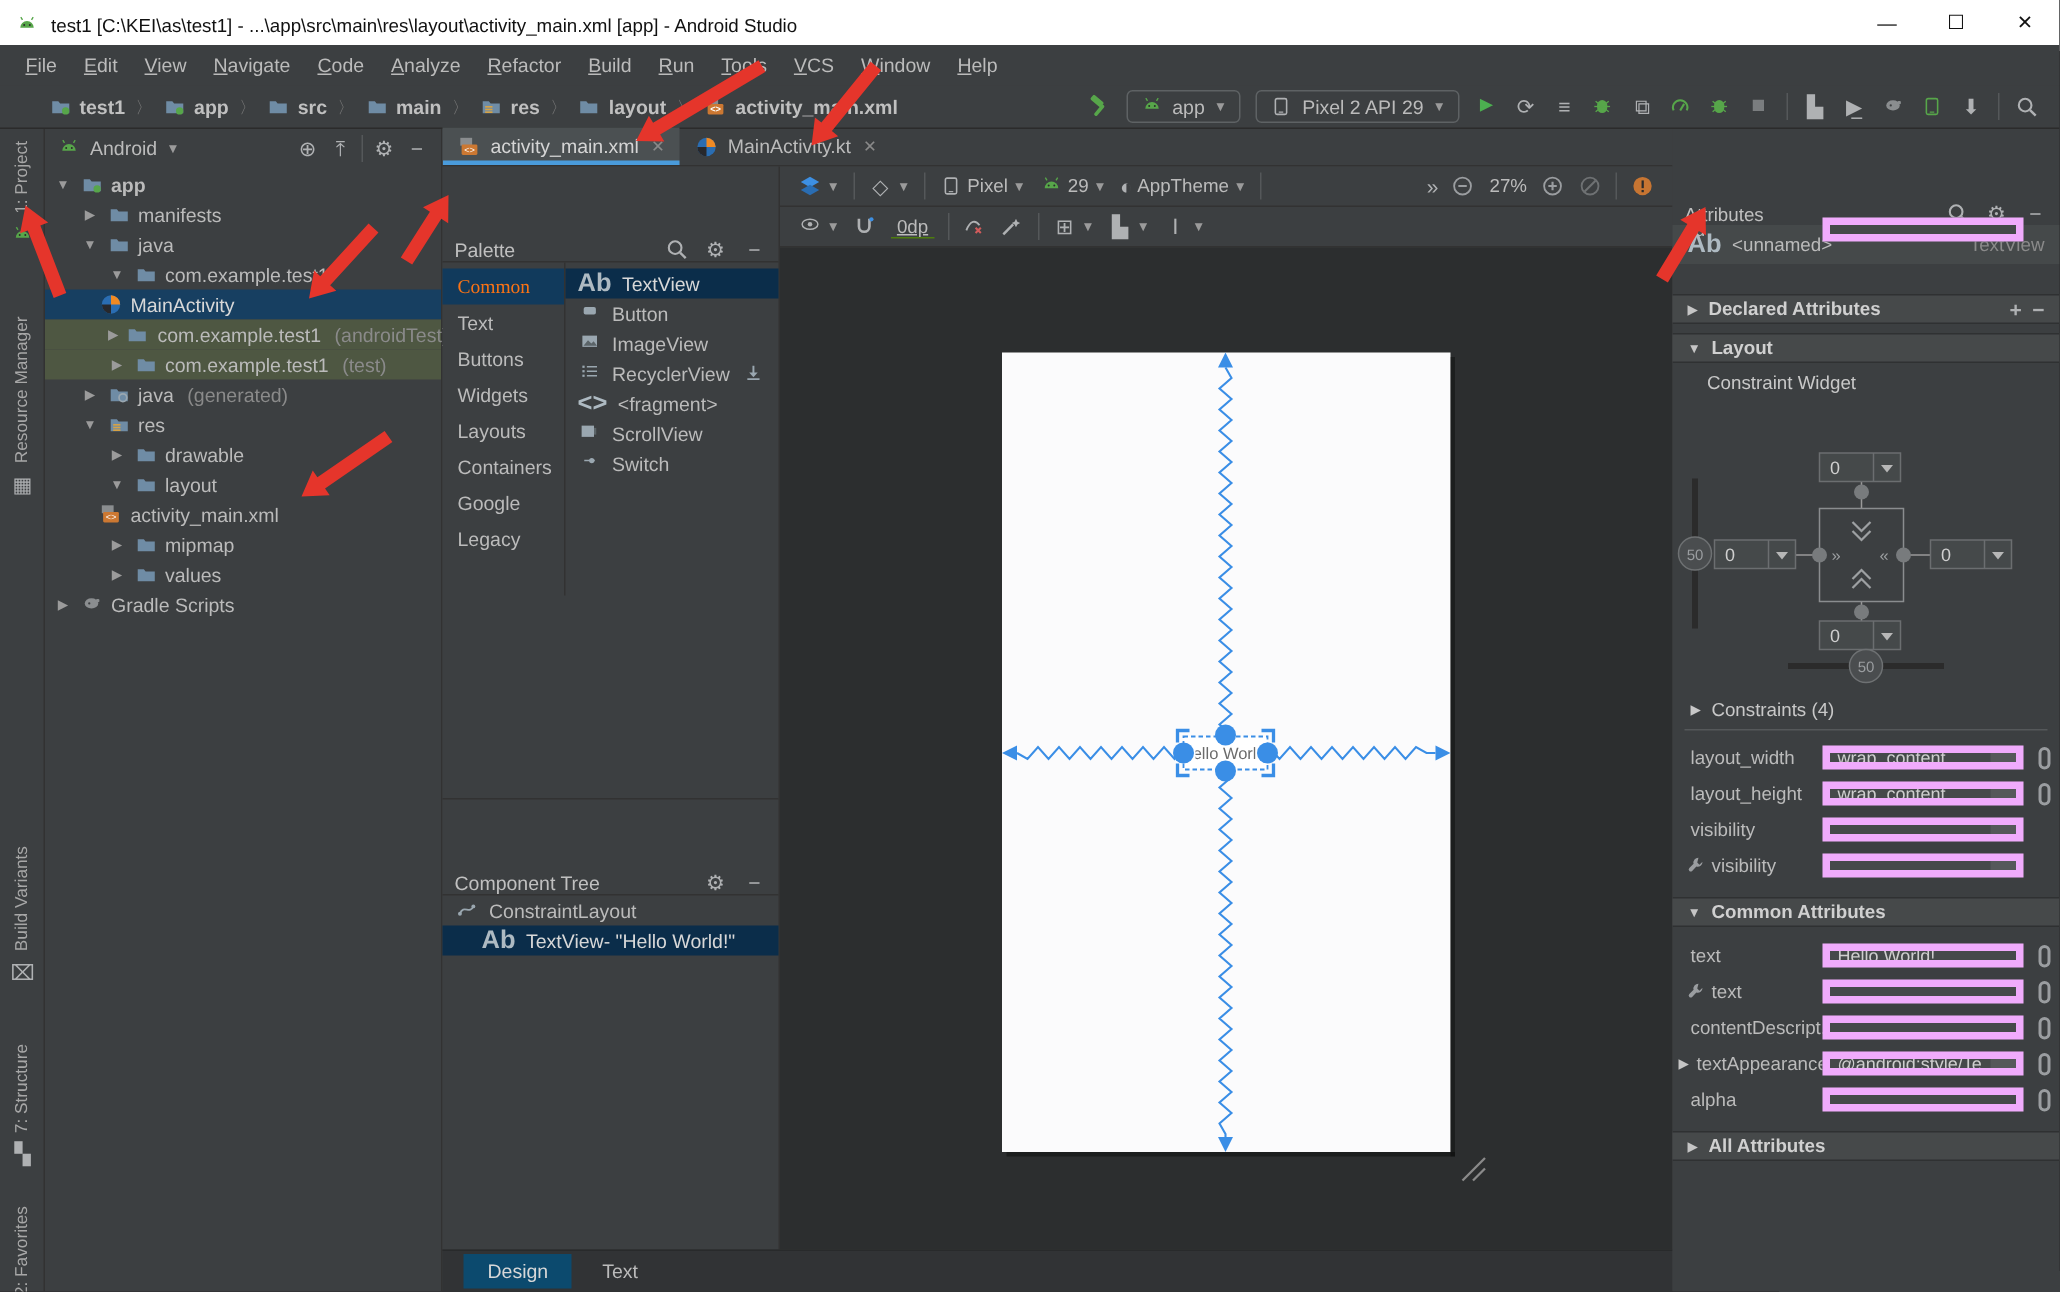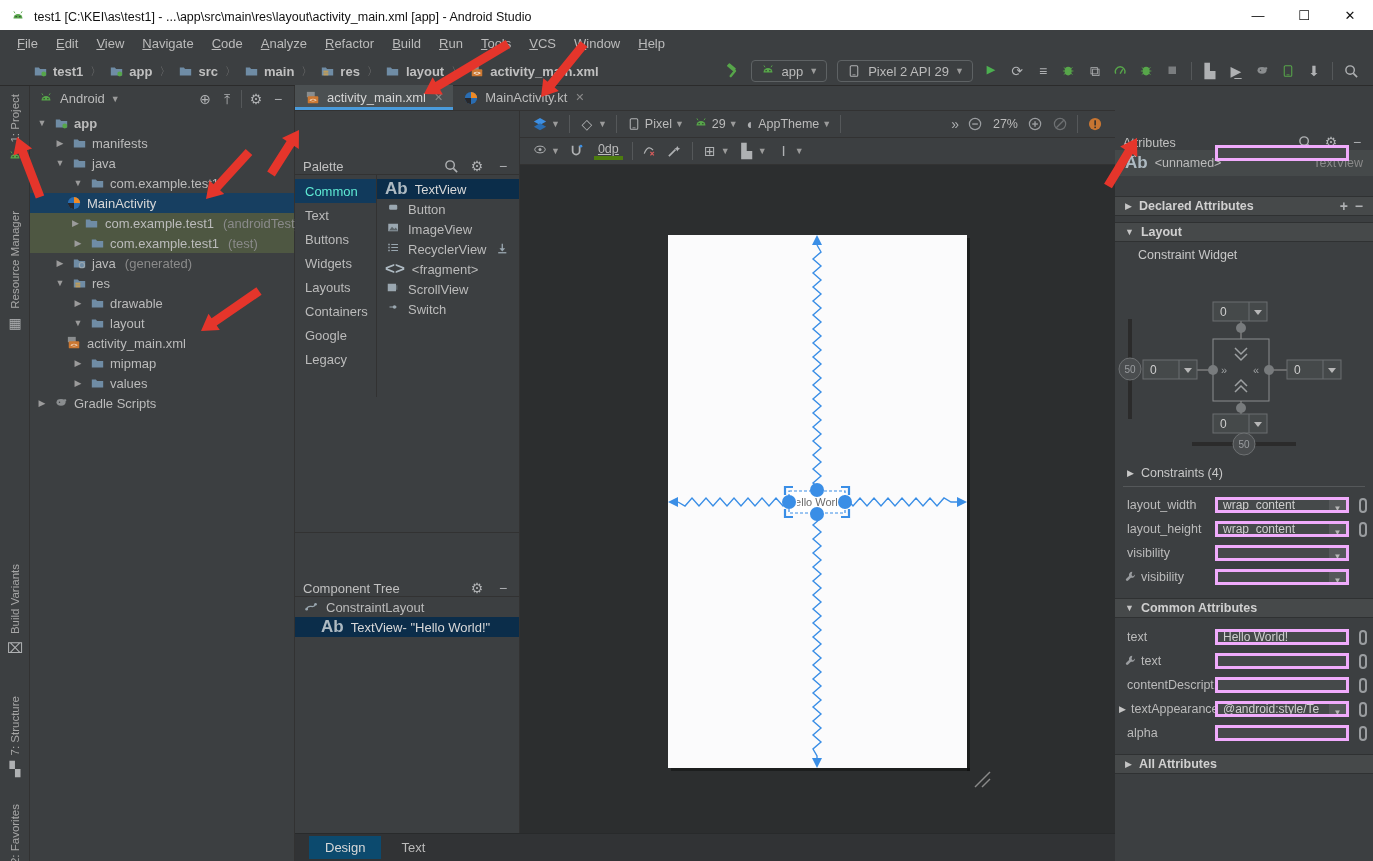--- a/index.html
+++ b/index.html
@@ -64,21 +64,21 @@
 
   
   .sidepanel { position:absolute; left:295px; top:111px; width:225px; height:722px; background:#3c3f41;
     border-right:1px solid #323232; color:#bbbbbb; font-size:13px; }
   .panel-head { height:24px; display:flex; align-items:flex-end; padding:0 8px; border-bottom:1px solid #323232; color:#c0c0c0;margin-top:40px; }
   .panel-head .spacer { flex:1; }
   .panel-head .ic { margin-left:10px; }
   .pal-body { display:flex; height:222px; }
   .pal-cats { width:82px; border-right:1px solid #323232; padding-top:4px; }
   .pal-cat { height:24px; display:flex; align-items:center; padding-left:10px; }
-  .pal-cat.sel { background:#113a5c; color:#5eead4; }
+  .pal-cat.sel { background:#113a5c; color:#f97316;font-family:Liberation Serif, serif; }
   .pal-items { flex:1; padding-top:4px; }
   .pal-item { height:20px; display:flex; align-items:center; gap:7px; padding-left:8px; }
   .pal-item.sel { background:#0b2d4a; color:#d8d8d8; }
   .pal-item .dl { margin-left:auto; margin-right:8px; }
   .ab { font-size:17px; font-weight:bold; color:#aebac2; }
   .ct-sep { height:136px; border-bottom:1px solid #323232; }
   .ct-row { height:20px; display:flex; align-items:center; gap:7px; padding-left:8px; }
   .ct-row.sel { background:#0b2d4a; color:#d8d8d8; }
   .ct-row.indent { padding-left:26px; }
 
@@ -102,21 +102,21 @@
   
   .attrs { position:absolute; left:1115px; top:86px; width:258px; height:775px; background:#3c3f41;
     color:#bbbbbb; font-size:12.5px; }
   .attrs .panel-head { border-bottom:none; }
   .comp-row { height:26px; display:flex; align-items:center; gap:7px; padding:0 10px; background:#45494a; }
   .comp-type { margin-left:auto; color:#8a8a8a; }
   .field-row { position:absolute; left:0; width:258px; height:22px; display:flex; align-items:center; }
   .field-row .lbl { position:absolute; left:12px; }
   .field-row .lbl.wr { left:26px; }
   .inputbox { position:absolute; left:100px; width:134px; height:16px; background:#45494a;
-    border:3px solid #f0abfc; color:#cfcfcf; font-size:12px; display:flex; align-items:center;
+    border:5px solid #f0abfc; color:#cfcfcf; font-size:12px; display:flex; align-items:center;
     padding:0 5px; overflow:hidden; white-space:nowrap; }
   .combo .arrowpart { position:absolute; right:0; top:0; width:17px; height:16px; background:#55585a;
     display:flex; align-items:center; justify-content:center; color:#b7b7b7; font-size:8px; }
   .ring { position:absolute; right:6px; width:8px; height:15px; border:2px solid #9a9da0; border-radius:5px; }
   .secbar { position:absolute; left:0; width:258px; height:20px; background:#46494a;
     border-top:1px solid #2f3132; border-bottom:1px solid #2f3132; display:flex; align-items:center;
     gap:7px; padding:0 10px; color:#d0d0d0; font-weight:bold; }
   .secbar .tri { font-size:9px; color:#c5c5c5; }
   .secbar .spacer { flex:1; }
   .plainsec { position:absolute; left:0; width:258px; display:flex; align-items:center; gap:7px;
@@ -759,21 +759,21 @@
             </svg>
           </span>
           <span class="caret">▼</span>
         </span>
       <span class="ic">
           <svg width="14" height="14" viewBox="0 0 16 16">
             <path d="M3,2 v6 a4,4 0 0 0 8,0 V2" fill="none" stroke="#afb1b3" stroke-width="2"></path>
             <circle cx="12.5" cy="2.5" r="1.6" fill="#3d8fe2"></circle>
           </svg>
         </span>
-      <span style="border-bottom:4px solid #4d7c0f; padding:0 4px;text-decoration:underline;">0dp</span>
+      <span style="border-bottom:1px solid #4d7c0f; padding:0 4px;text-decoration:underline;">0dp</span>
       <span class="tbsep"></span>
       <span class="ic">
           <svg width="15" height="14" viewBox="0 0 16 16">
             <path d="M2,11 C5,3 9,3 12,7" fill="none" stroke="#afb1b3" stroke-width="1.4"></path>
             <path d="M9,9 l4,4 M13,9 l-4,4" stroke="#d15b5b" stroke-width="1.6"></path>
           </svg>
         </span>
       <span class="ic">
           <svg width="15" height="15" viewBox="0 0 16 16">
             <line x1="2" y1="13" x2="9" y2="6" stroke="#afb1b3" stroke-width="1.8"></line>

